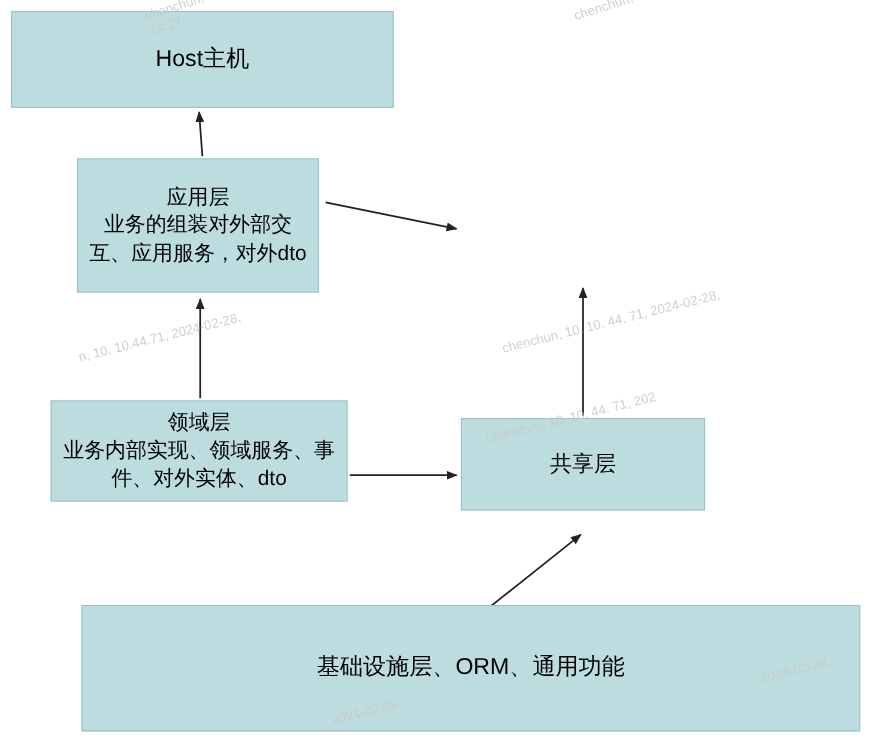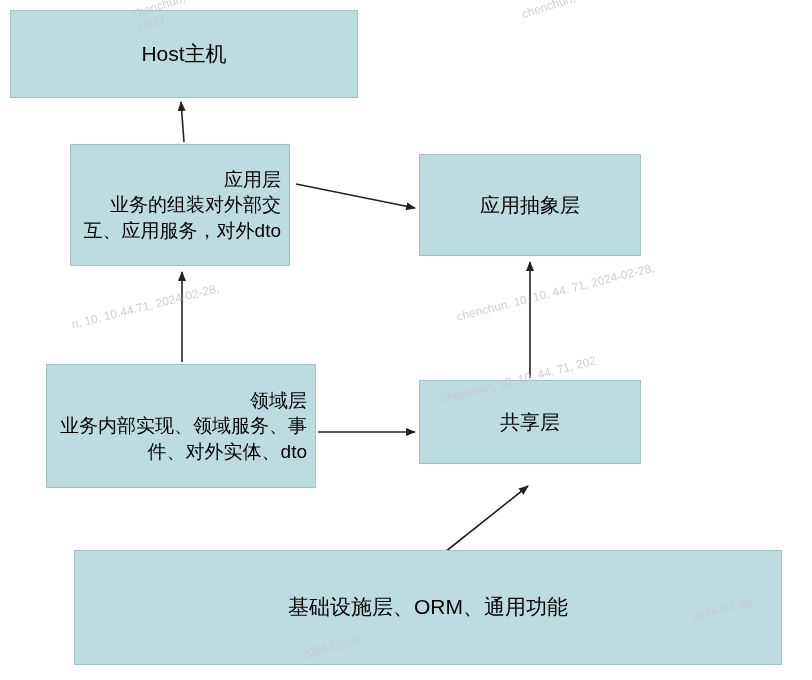--- a/index.html
+++ b/index.html
@@ -19,21 +19,21 @@
     height: 680px;
   }
   .node {
     position: absolute;
     box-sizing: border-box;
     background: #bcdcdf;
     border: 1px solid #9cc4c8;
     display: flex;
     align-items: center;
     justify-content: center;
-    text-align: right;
+    text-align: center;
     color: #000000;
     line-height: 1.35;
     padding: 4px 8px;
     white-space: pre-line;
     font-family: "Liberation Sans", sans-serif;
   }
   #node-host {
     left: 10px;
     top: 10px;
     width: 348px;
@@ -51,21 +51,21 @@
     left: 419px;
     top: 154px;
     width: 222px;
     height: 102px;
     font-size: 20px;
   }
   #node-domain {
     left: 46px;
     top: 364px;
     width: 270px;
-    height: 124px;
+    height: 92px;
     font-size: 19px;
   }
   #node-shared {
     left: 419px;
     top: 380px;
     width: 222px;
     height: 84px;
     font-size: 20px;
   }
   #node-infra {
@@ -109,21 +109,20 @@
     <line x1="296" y1="184" x2="415" y2="208" stroke="#222222" stroke-width="1.6" marker-end="url(#ah)"></line>
     <line x1="182" y1="362" x2="182" y2="272" stroke="#222222" stroke-width="1.6" marker-end="url(#ah)"></line>
     <line x1="318" y1="432" x2="415" y2="432" stroke="#222222" stroke-width="1.6" marker-end="url(#ah)"></line>
     <line x1="530" y1="378" x2="530" y2="262" stroke="#222222" stroke-width="1.6" marker-end="url(#ah)"></line>
     <line x1="440" y1="556" x2="528" y2="486" stroke="#222222" stroke-width="1.6" marker-end="url(#ah)"></line>
   </svg>
 
   <div class="node" id="node-host">Host主机</div>
   <div class="node" id="node-app">应用层
 业务的组装对外部交互、应用服务，对外dto</div>
-  <div class="node" id="node-appabs">应用抽象层</div>
   <div class="node" id="node-domain">领域层
 业务内部实现、领域服务、事件、对外实体、dto</div>
   <div class="node" id="node-shared">共享层</div>
   <div class="node" id="node-infra">基础设施层、ORM、通用功能</div>
 
   <div id="watermark-layer">
       <div class="wm" style="left: 130px; top: 8px; transform: rotate(-18deg);">chenchun, 10. 10.
 14:27</div>
       <div class="wm" style="left: 520px; top: 8px; transform: rotate(-18deg);">chenchun, 10. 10. 44. 71, 2</div>
       <div class="wm" style="left: 70px; top: 318px; transform: rotate(-14deg);">n, 10. 10.44.71, 2024-02-28,</div>

